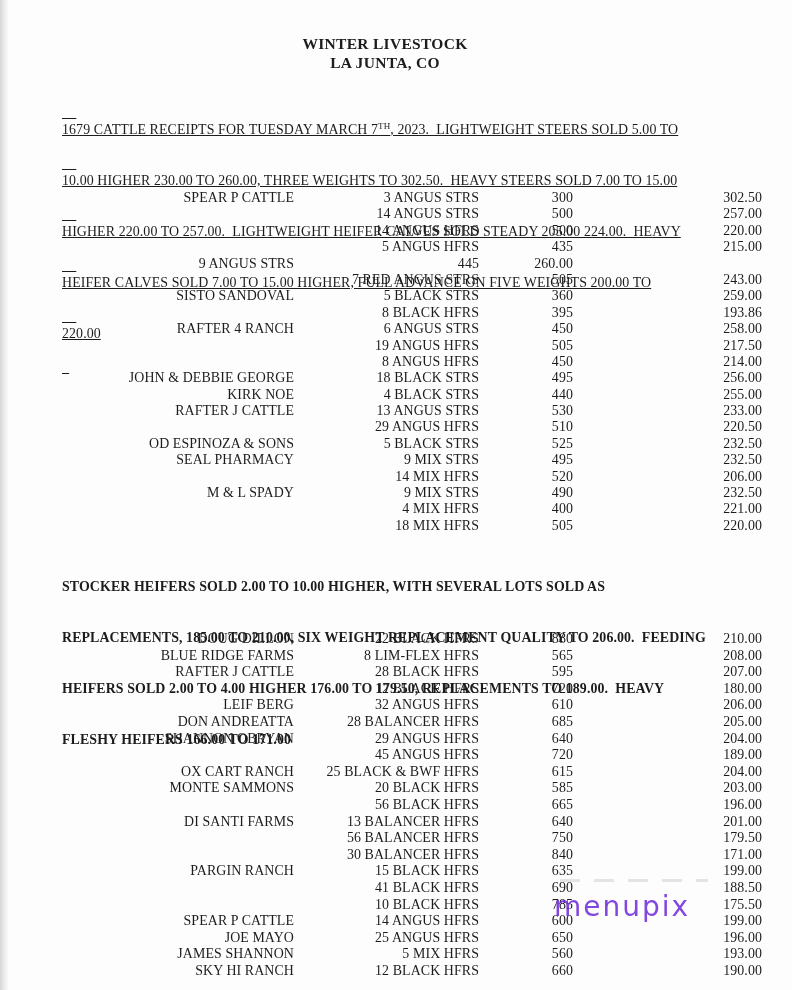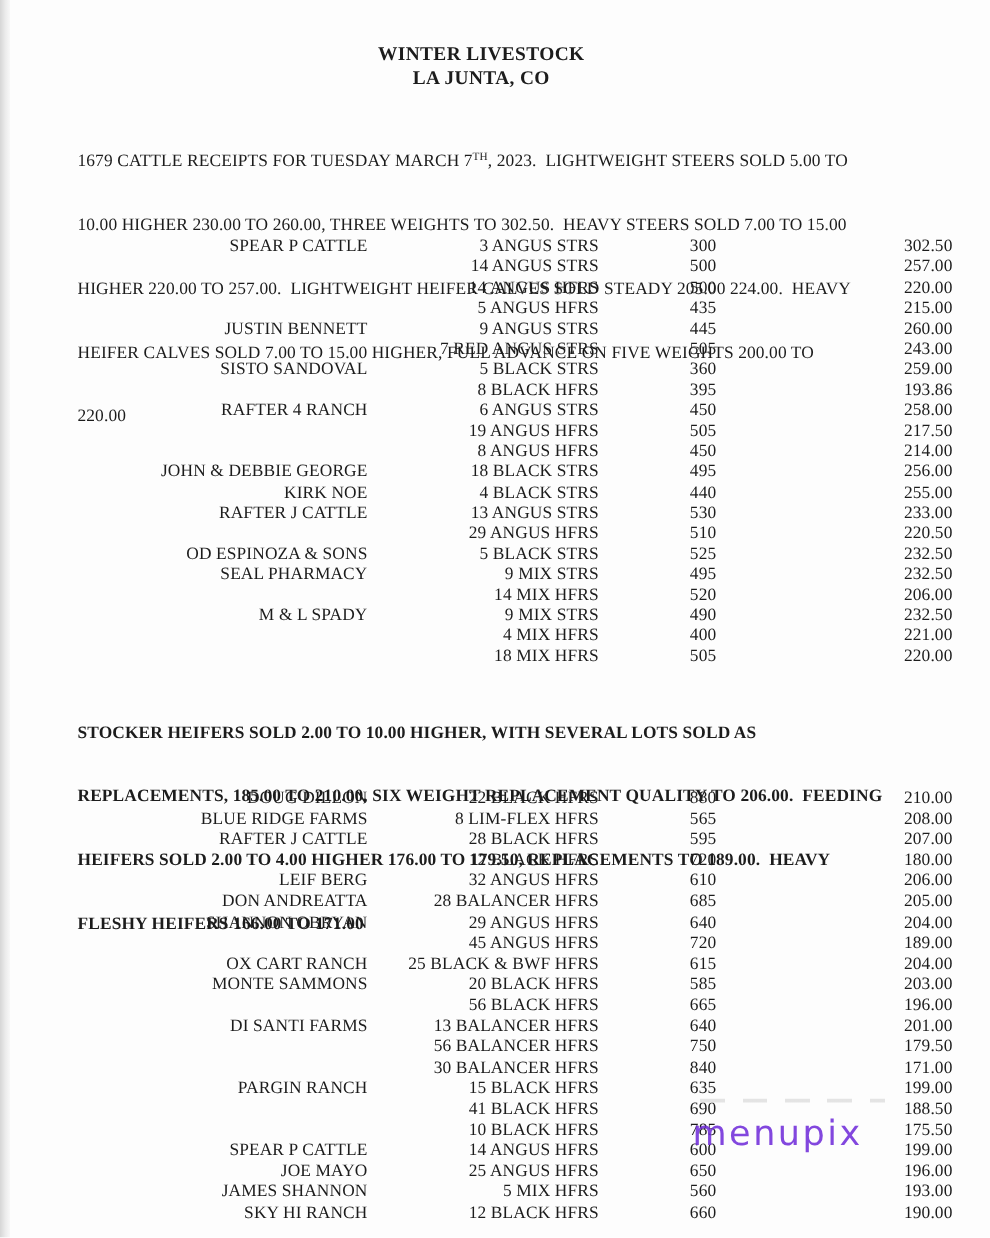--- a/index.html
+++ b/index.html
@@ -19,21 +19,21 @@
   .title-block {
     position:absolute; left:0; top:34px; width:770px;
     text-align:center; font-weight:bold;
     font-size:15.5px; line-height:19px; letter-spacing:0.3px;
   }
   .para {
     position:absolute; left:62px; width:680px;
     font-size:13.9px; line-height:17px;
     white-space:pre; letter-spacing:0.1px;
   }
-  .para-intro { top:87px; }
+  .para-intro { top:87px;text-decoration:underline; }
   .para-stocker { top:544px;font-weight:bold; }
   .para div { height:17px; }
   sup.ord { font-size:9px; vertical-align:baseline; position:relative; top:-5px; }
   .sale-table {
     position:absolute; left:62px; width:700px;
     font-size:13.9px; letter-spacing:0.1px;
   }
   .table-1 { top:190px; }
   .table-2 { top:631px; }
   .sale-row { display:grid; grid-template-columns:232px 185px 94px 1fr;text-align:right; }
@@ -97,21 +97,20 @@
       </div>
 
       <div class="sale-row">
         <span class="cell"></span>
         <span class="cell">5 ANGUS HFRS</span>
         <span class="cell">435</span>
         <span class="cell">215.00</span>
       </div>
 
       <div class="sale-row">
-        <span class="cell">JUSTIN BENNETT</span>
         <span class="cell">9 ANGUS STRS</span>
         <span class="cell">445</span>
         <span class="cell">260.00</span>
       </div>
 
       <div class="sale-row">
         <span class="cell"></span>
         <span class="cell">7 RED ANGUS STRS</span>
         <span class="cell">505</span>
         <span class="cell">243.00</span>

